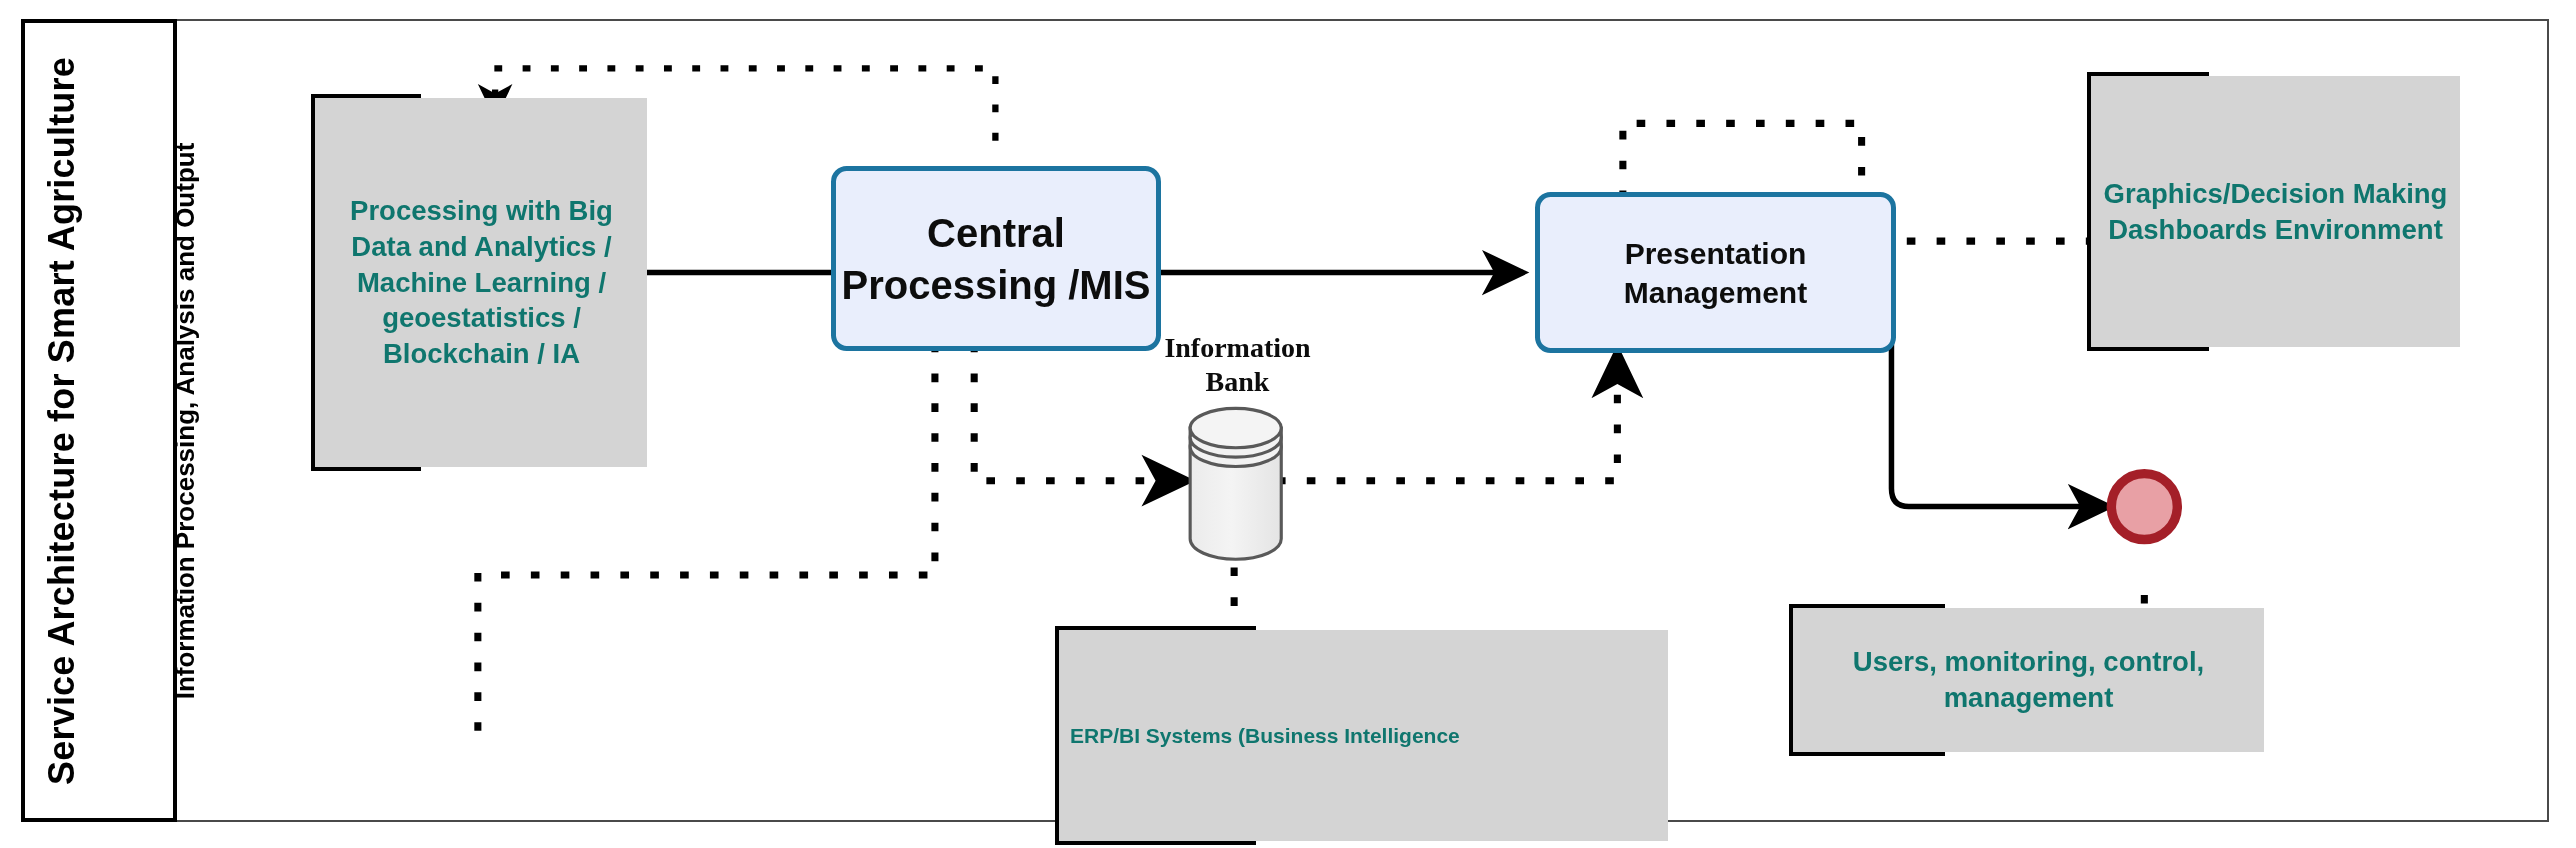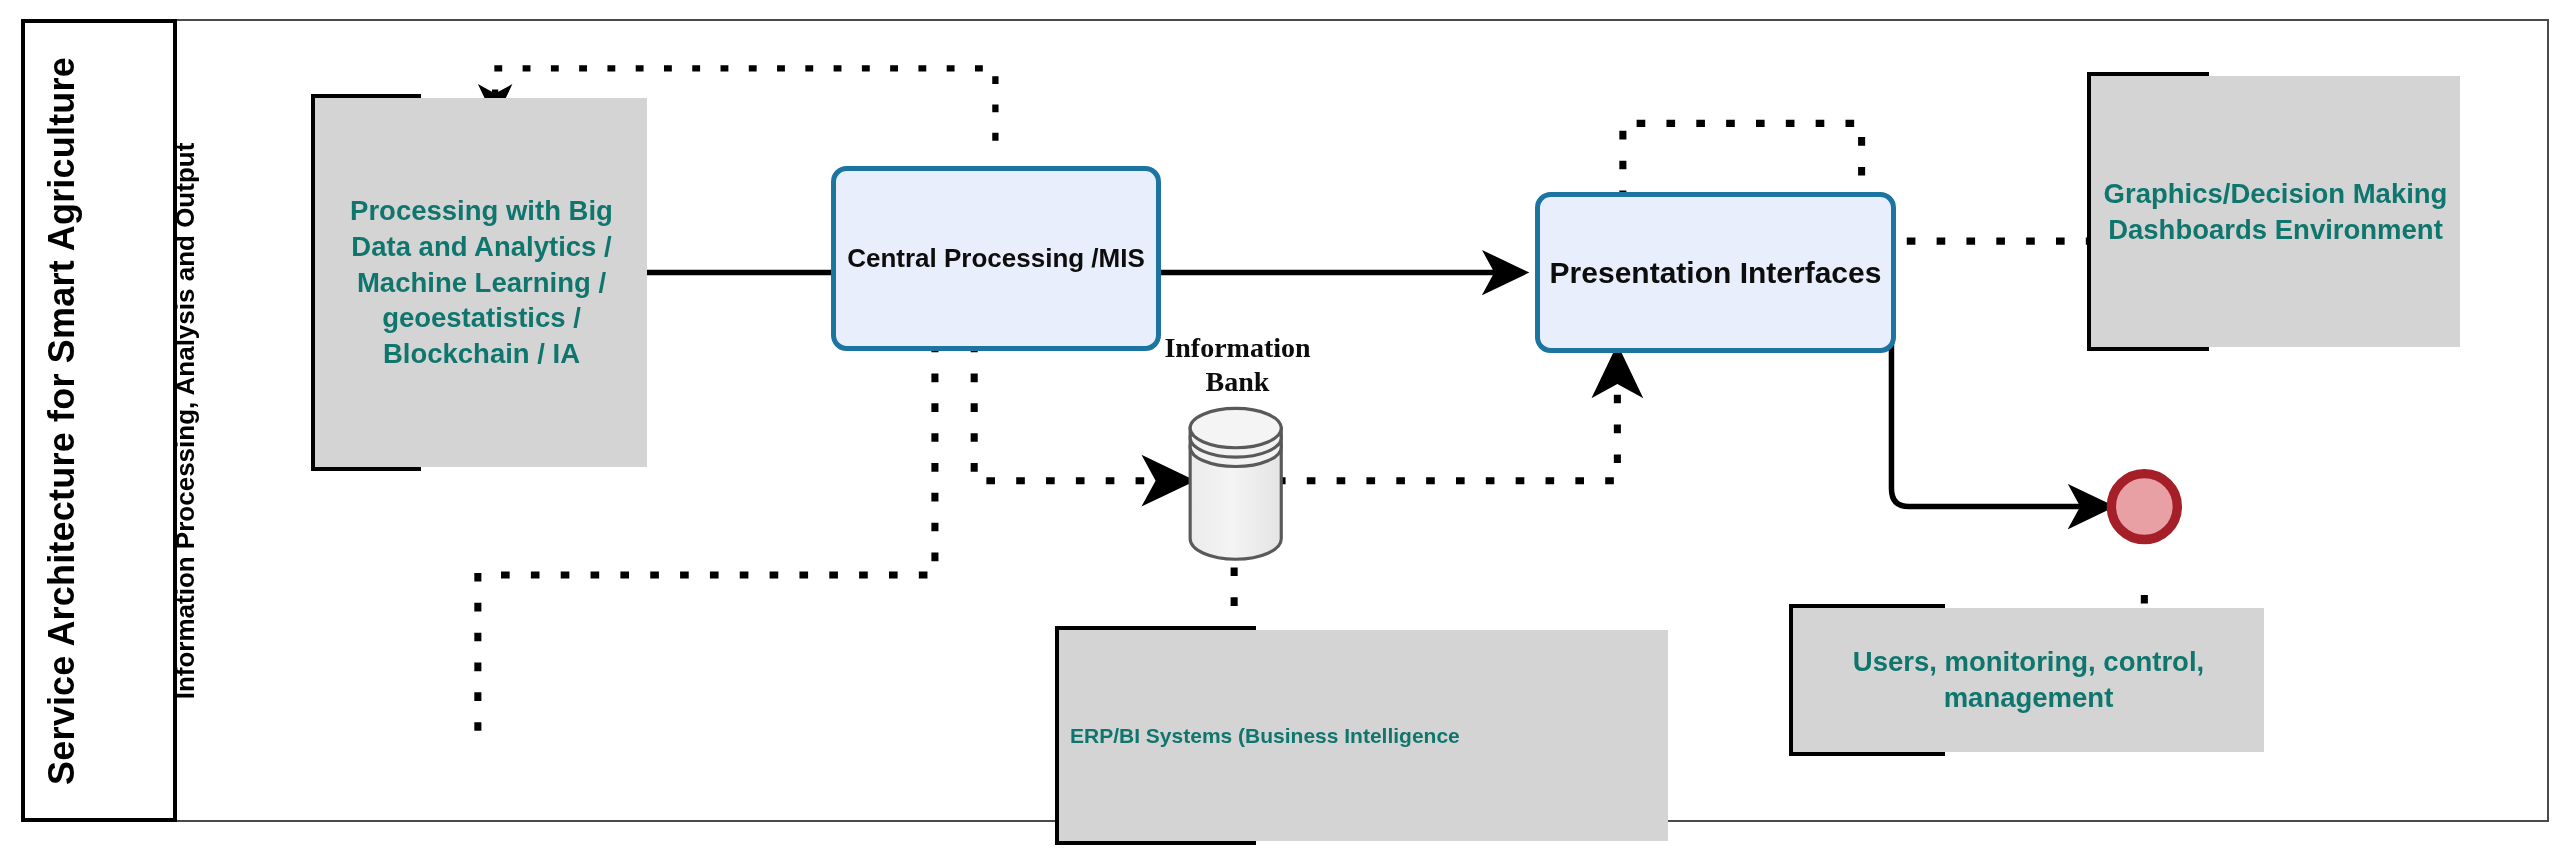--- a/index.html
+++ b/index.html
@@ -256,25 +256,25 @@
     <div class="gbox" style="left:878px; top:589px; width:609px; height:211px; font-size:21px;margin-top:20px;">
       <span class="stub-bot"></span>
       <span class="gbox-text">ERP/BI Systems (Business Intelligence</span>
     </div>
 
     <div class="gbox" style="left:1612px; top:587px; width:471px; height:144px; font-size:27.5px;">
       <span class="stub-bot"></span>
       <span class="gbox-text">Users, monitoring, control, management</span>
     </div>
 
-    <div class="bbox" style="left:650px; top:145px; width:330px; height:185px; font-size:26px;">
+    <div class="bbox" style="left:650px; top:145px; width:330px; height:185px; font-size:40px;">
       <span>Central Processing /MIS</span>
     </div>
 
     <div class="bbox" style="left:1354px; top:171px; width:361px; height:161px; font-size:30px;">
-      <span>Presentation Interfaces</span>
+      <span>Presentation Management</span>
     </div>
 
     <div class="flabel" style="left:964px; top:310px; width:185px; font-size:28px;">Information Bank</div>
 
   </div>
 </div>
 
 
 </body></html>

